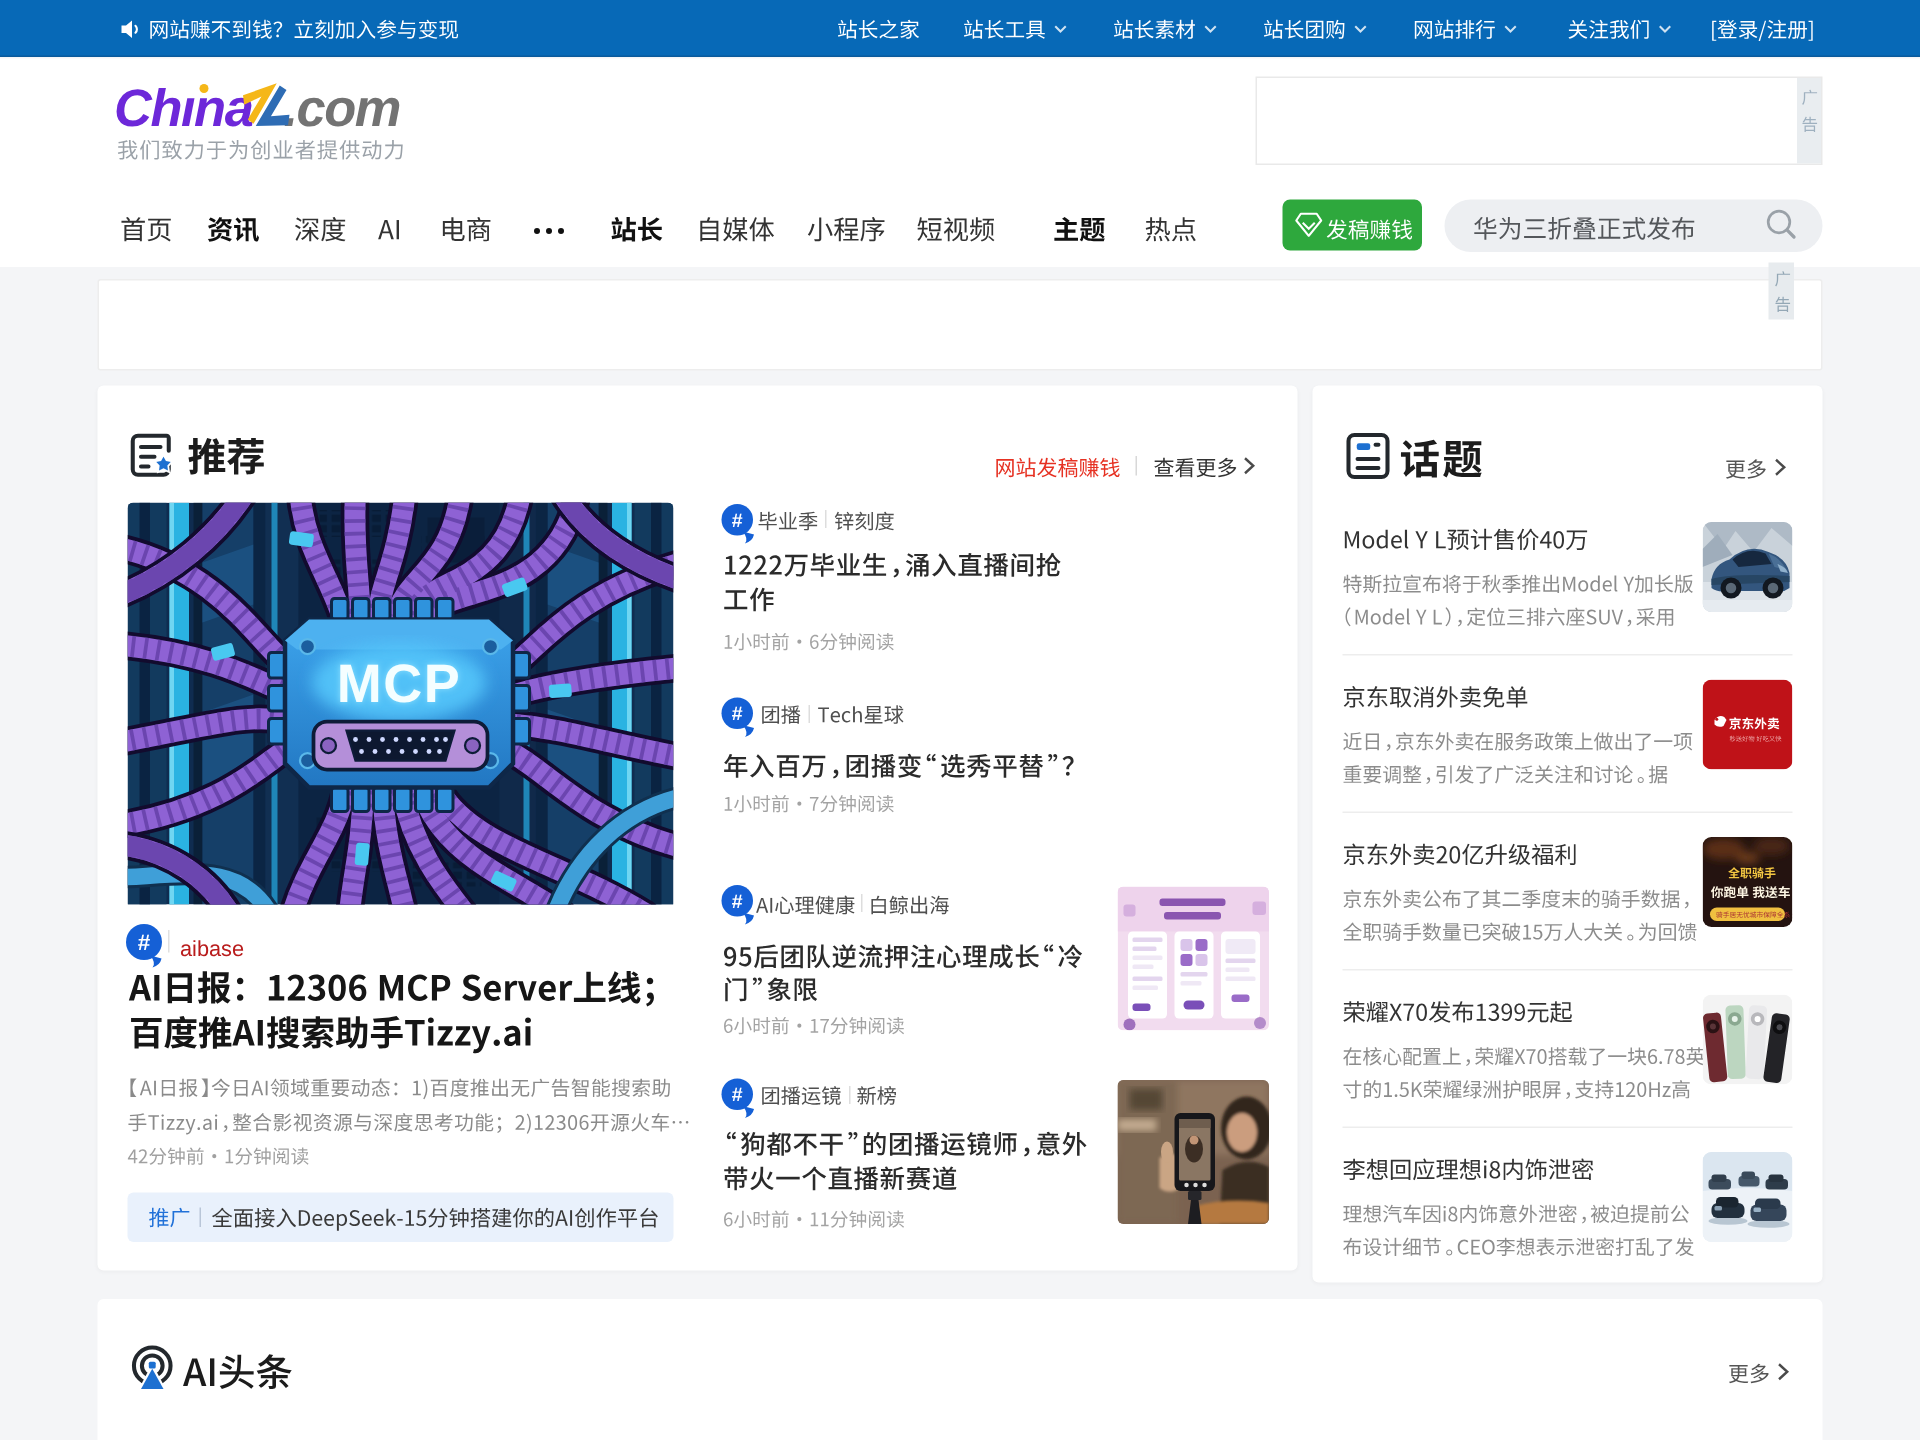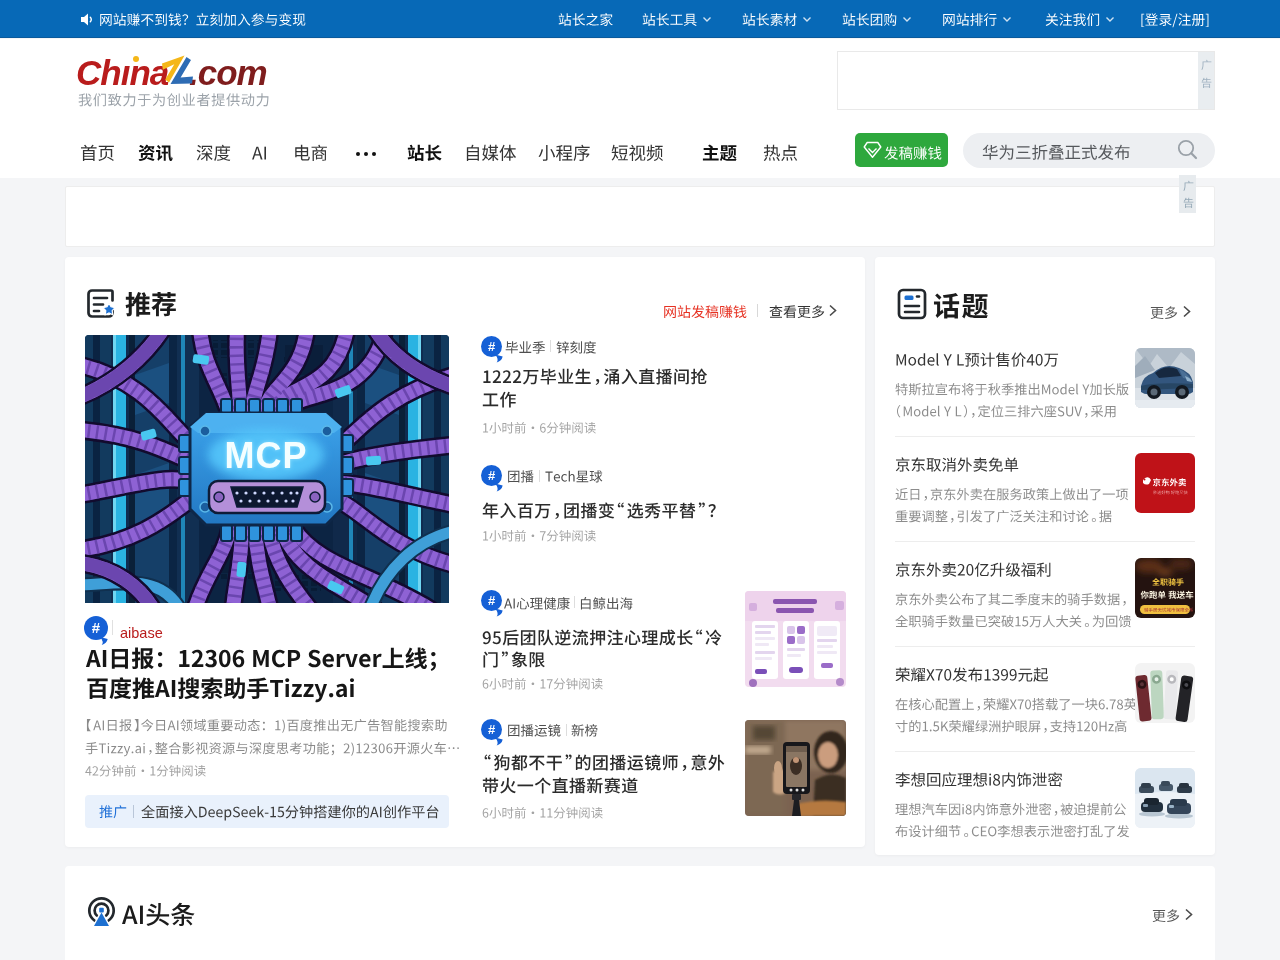--- a/index.html
+++ b/index.html
@@ -436,23 +436,23 @@
         <path id="g421" d="M50 210V160H12V142H50V88C35 84 21 80 10 78L16 59L50 69V5C50 2 48 0 45 0C42 0 30 0 19 0C21 -5 24 -12 25 -18C42 -18 52 -17 59 -14C66 -11 68 -6 68 5V74L106 86L103 104L68 94V142H103V160H68V210ZM104 189V170H176V8C176 3 174 2 169 2C164 1 146 1 127 2C130 -4 134 -13 135 -18C158 -18 174 -18 184 -15C192 -12 196 -5 196 8V170H240V189Z"></path>
         <path id="g422" d="M152 207V16C152 -10 158 -16 180 -16C184 -16 208 -16 213 -16C234 -16 238 -2 240 40C235 41 228 44 223 48C222 10 221 1 212 1C206 1 186 1 182 1C173 1 171 3 171 16V207ZM23 81V-15H40V-4H112V-14H131V81H86V123H141V140H86V181C104 184 122 189 136 194L121 208C97 199 52 192 14 187C16 183 18 176 20 172C35 174 51 176 67 178V140H10V123H67V81ZM40 13V64H112V13Z"></path>
         <path id="g423" d="M0 0H30L45 52H109L125 0H156L94 184H61ZM52 75 60 100C66 120 71 140 77 161H78C84 140 89 120 95 100L102 75Z"></path>
         <path id="g424" d="M24 0H53V184H24Z"></path>
         <path id="g425" d="M134 38C168 22 202 0 222 -18L238 0C217 18 181 39 147 54ZM45 185C66 177 91 164 103 154L116 173C104 183 78 195 58 202ZM23 138C43 130 68 116 80 106L95 124C82 135 57 148 37 155ZM13 98V76H118C104 40 74 14 12 0C17 -6 23 -14 26 -20C97 -2 129 30 143 76H238V98H148C154 130 154 167 155 209H130C130 166 131 128 124 98Z"></path>
         <path id="g426" d="M72 45C60 31 38 14 21 4C26 1 33 -7 37 -12C54 -1 77 19 90 37ZM157 33C174 20 194 -1 203 -14L221 0C211 13 190 32 174 45ZM163 169C153 158 140 148 126 139C111 148 98 157 88 169L88 169ZM92 212C80 189 54 164 17 146C23 143 30 134 34 129C48 137 61 145 72 154C82 144 92 136 103 128C74 115 41 107 8 102C12 97 17 88 19 81C56 87 94 98 126 114C155 99 190 89 228 84C231 90 237 100 242 105C208 109 176 116 149 128C170 142 188 159 200 181L184 190L179 189H106C110 195 114 201 118 207ZM113 97V73H36V52H113V4C113 1 112 0 109 0C106 0 95 0 86 0C89 -5 92 -14 93 -20C108 -20 119 -20 127 -17C134 -13 137 -8 137 4V52H215V73H137V97Z"></path>
       </defs>
     </svg>
 <div class="ab" style="left:0;top:0;width:1280px;height:38px;background:#0769b7;border-bottom:1px solid #0a5a9c"></div>
 <div class="ab" style="left:0;top:39px;width:1280px;height:139px;background:#fff"></div>
-<div class="ab" style="left:76px;top:53px;font:italic bold 35px 'Liberation Sans',sans-serif;color:#b91c1c;letter-spacing:-1px">Chına</div>
+<div class="ab" style="left:76px;top:53px;font:italic bold 35px 'Liberation Sans',sans-serif;color:#6d28d9;letter-spacing:-1px">Chına</div>
 <div class="ab" style="left:133px;top:56px;width:6px;height:6px;border-radius:50%;background:#f5b718"></div>
-<div class="ab" style="left:189px;top:53px;font:italic bold 35px 'Liberation Sans',sans-serif;color:#7f1d1d;letter-spacing:-1px">.com</div>
+<div class="ab" style="left:189px;top:53px;font:italic bold 35px 'Liberation Sans',sans-serif;color:#737373;letter-spacing:-1px">.com</div>
 <div class="ab" style="left:837px;top:51px;width:378px;height:59px;background:#fff;border:1px solid #e9e9e9"></div>
 <div class="ab" style="left:1198px;top:52px;width:16px;height:57px;background:#e9edf0"></div>
 <div class="ab" style="left:855px;top:133px;width:93px;height:34px;background:#2ea83d;border-radius:5px"></div>
 <div class="ab" style="left:963px;top:133px;width:252px;height:35px;background:#edeff2;border-radius:18px"></div>
 <div class="ab" style="left:65px;top:186px;width:1150px;height:61px;background:#fff;border:1px solid #ededed;border-radius:2px"></div>
 <div class="ab" style="left:1179px;top:175px;width:17px;height:38px;background:#e7ebee"></div>
 <div class="card" style="left:65px;top:257px;width:800px;height:590px;box-shadow:0 1px 3px rgba(0,0,0,.04)"></div>
 <div class="ab" style="left:757px;top:304px;width:1px;height:13px;background:#d8d8d8"></div>
 <div class="ab" style="left:112px;top:620px;width:1px;height:15px;background:#e0e0e0"></div>
 <div class="ab" style="left:120px;top:625px;font:14.5px 'Liberation Sans';color:#b91c1c">aibase</div>

